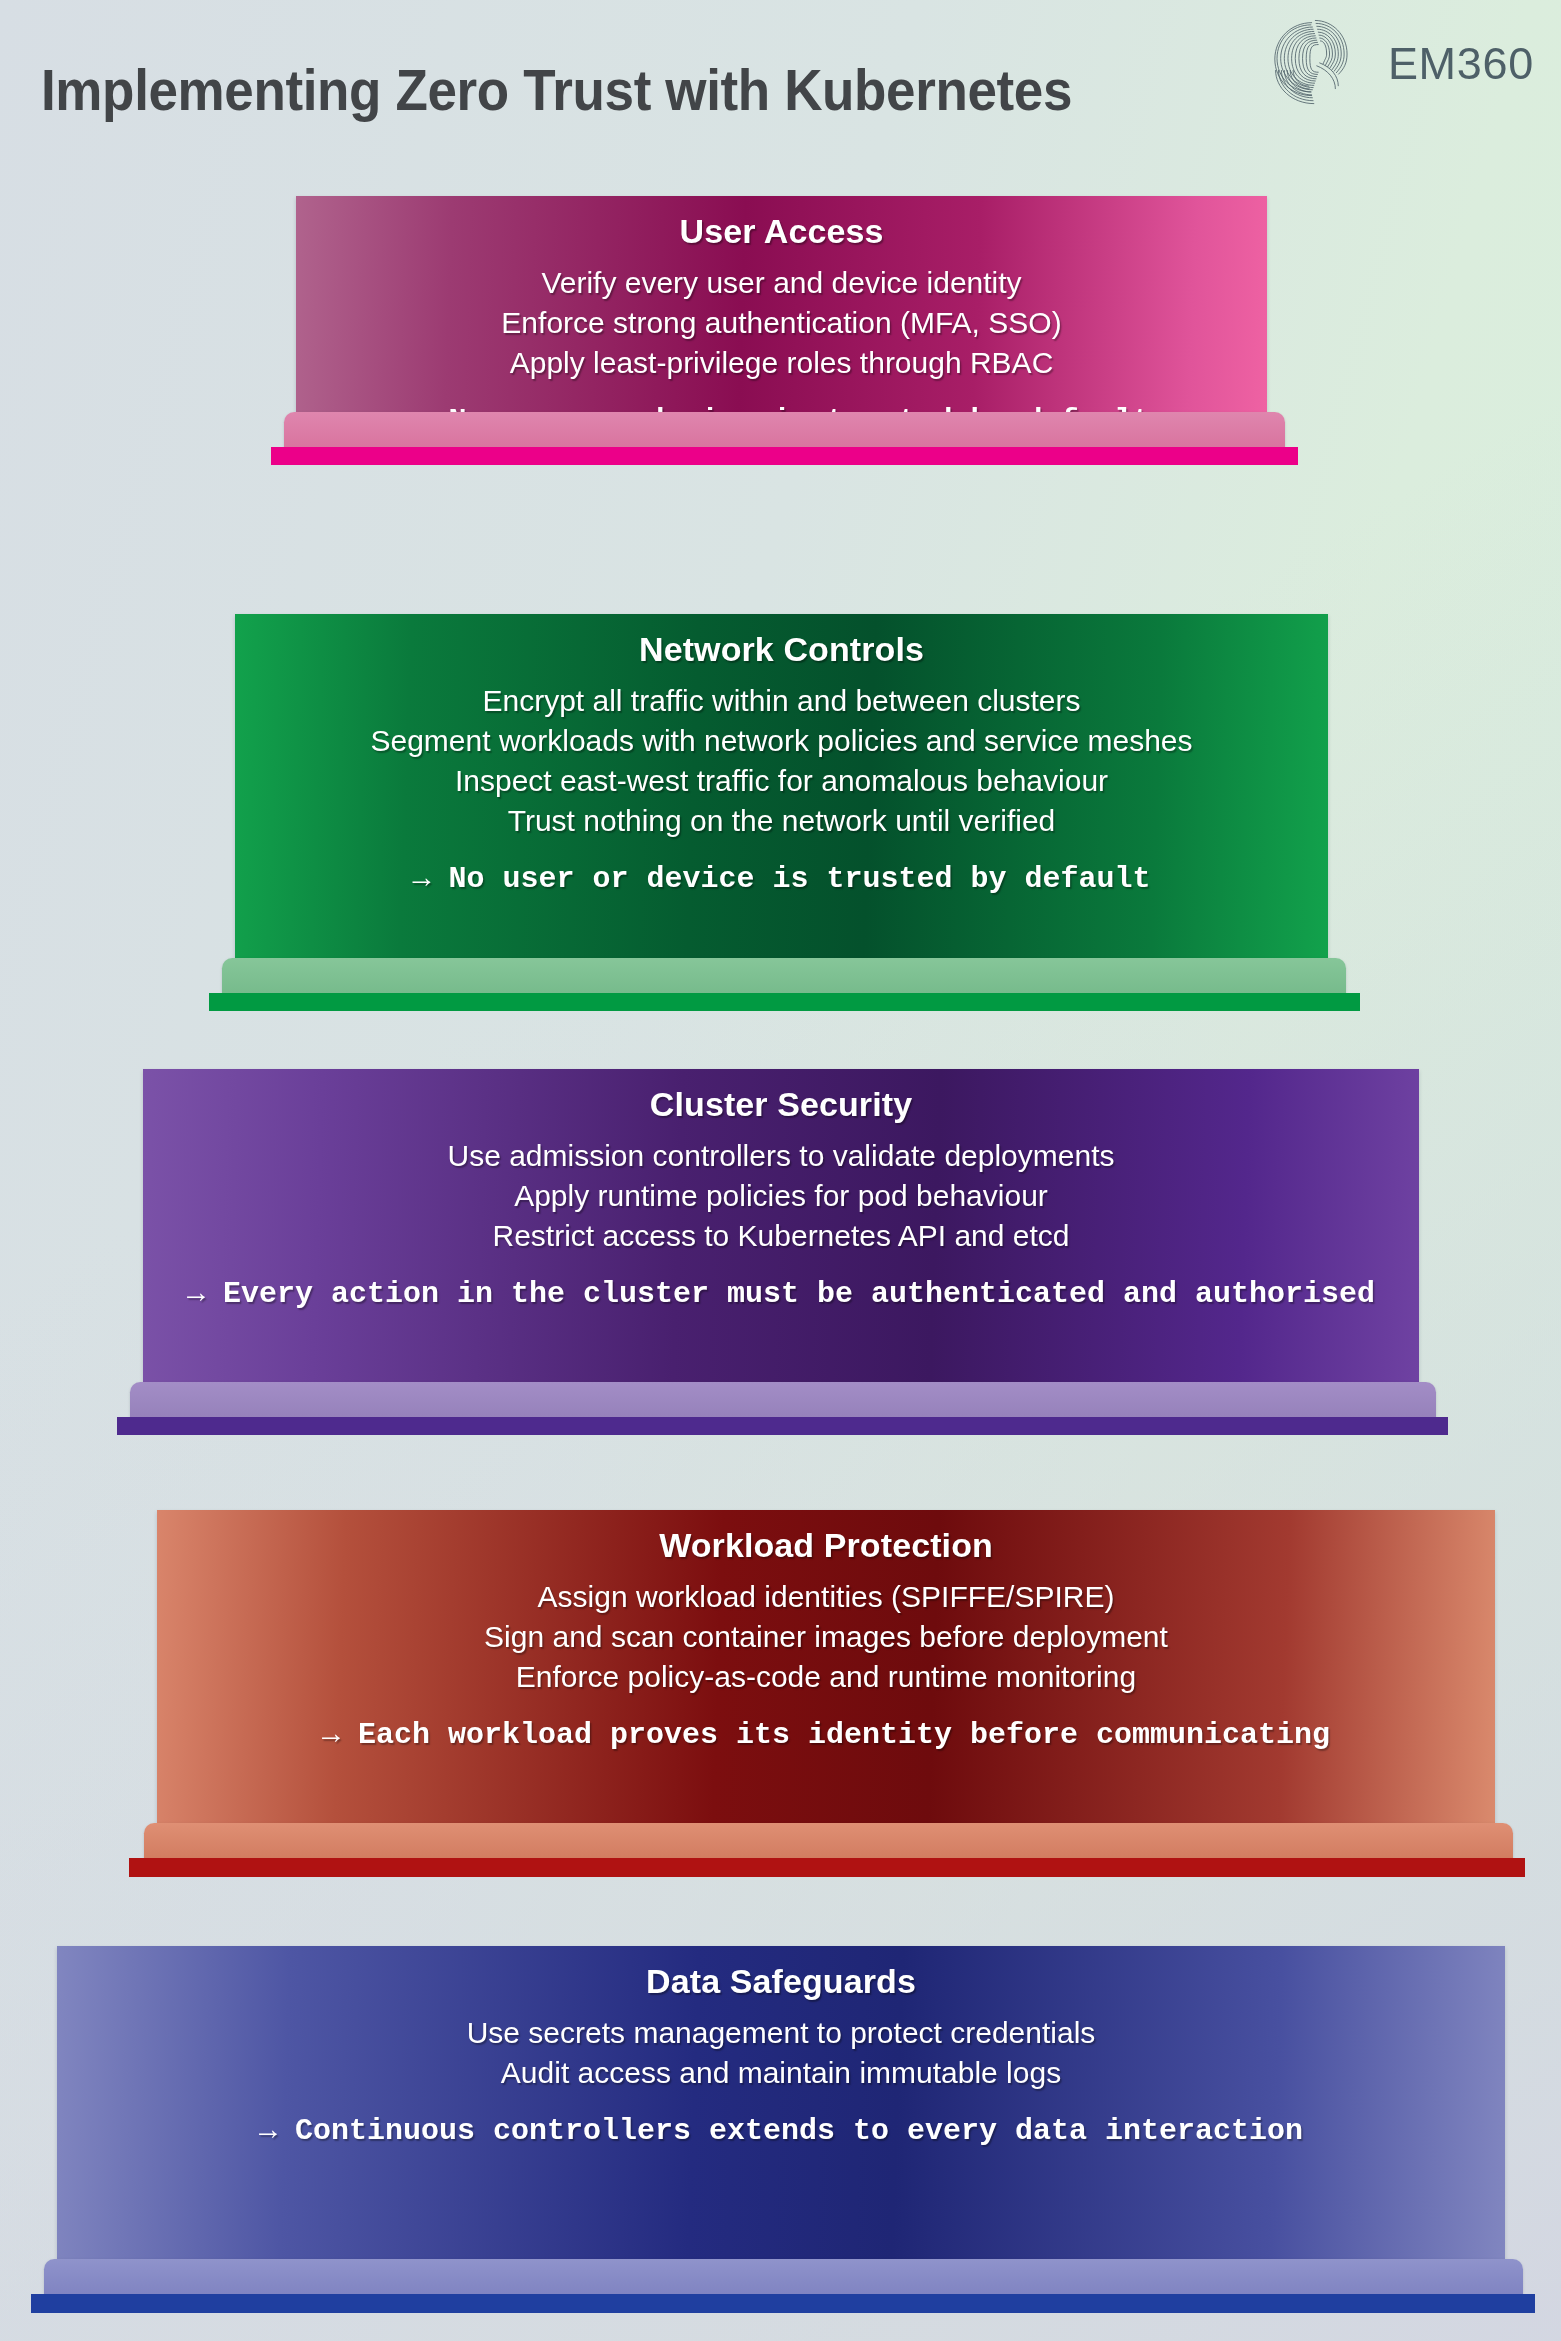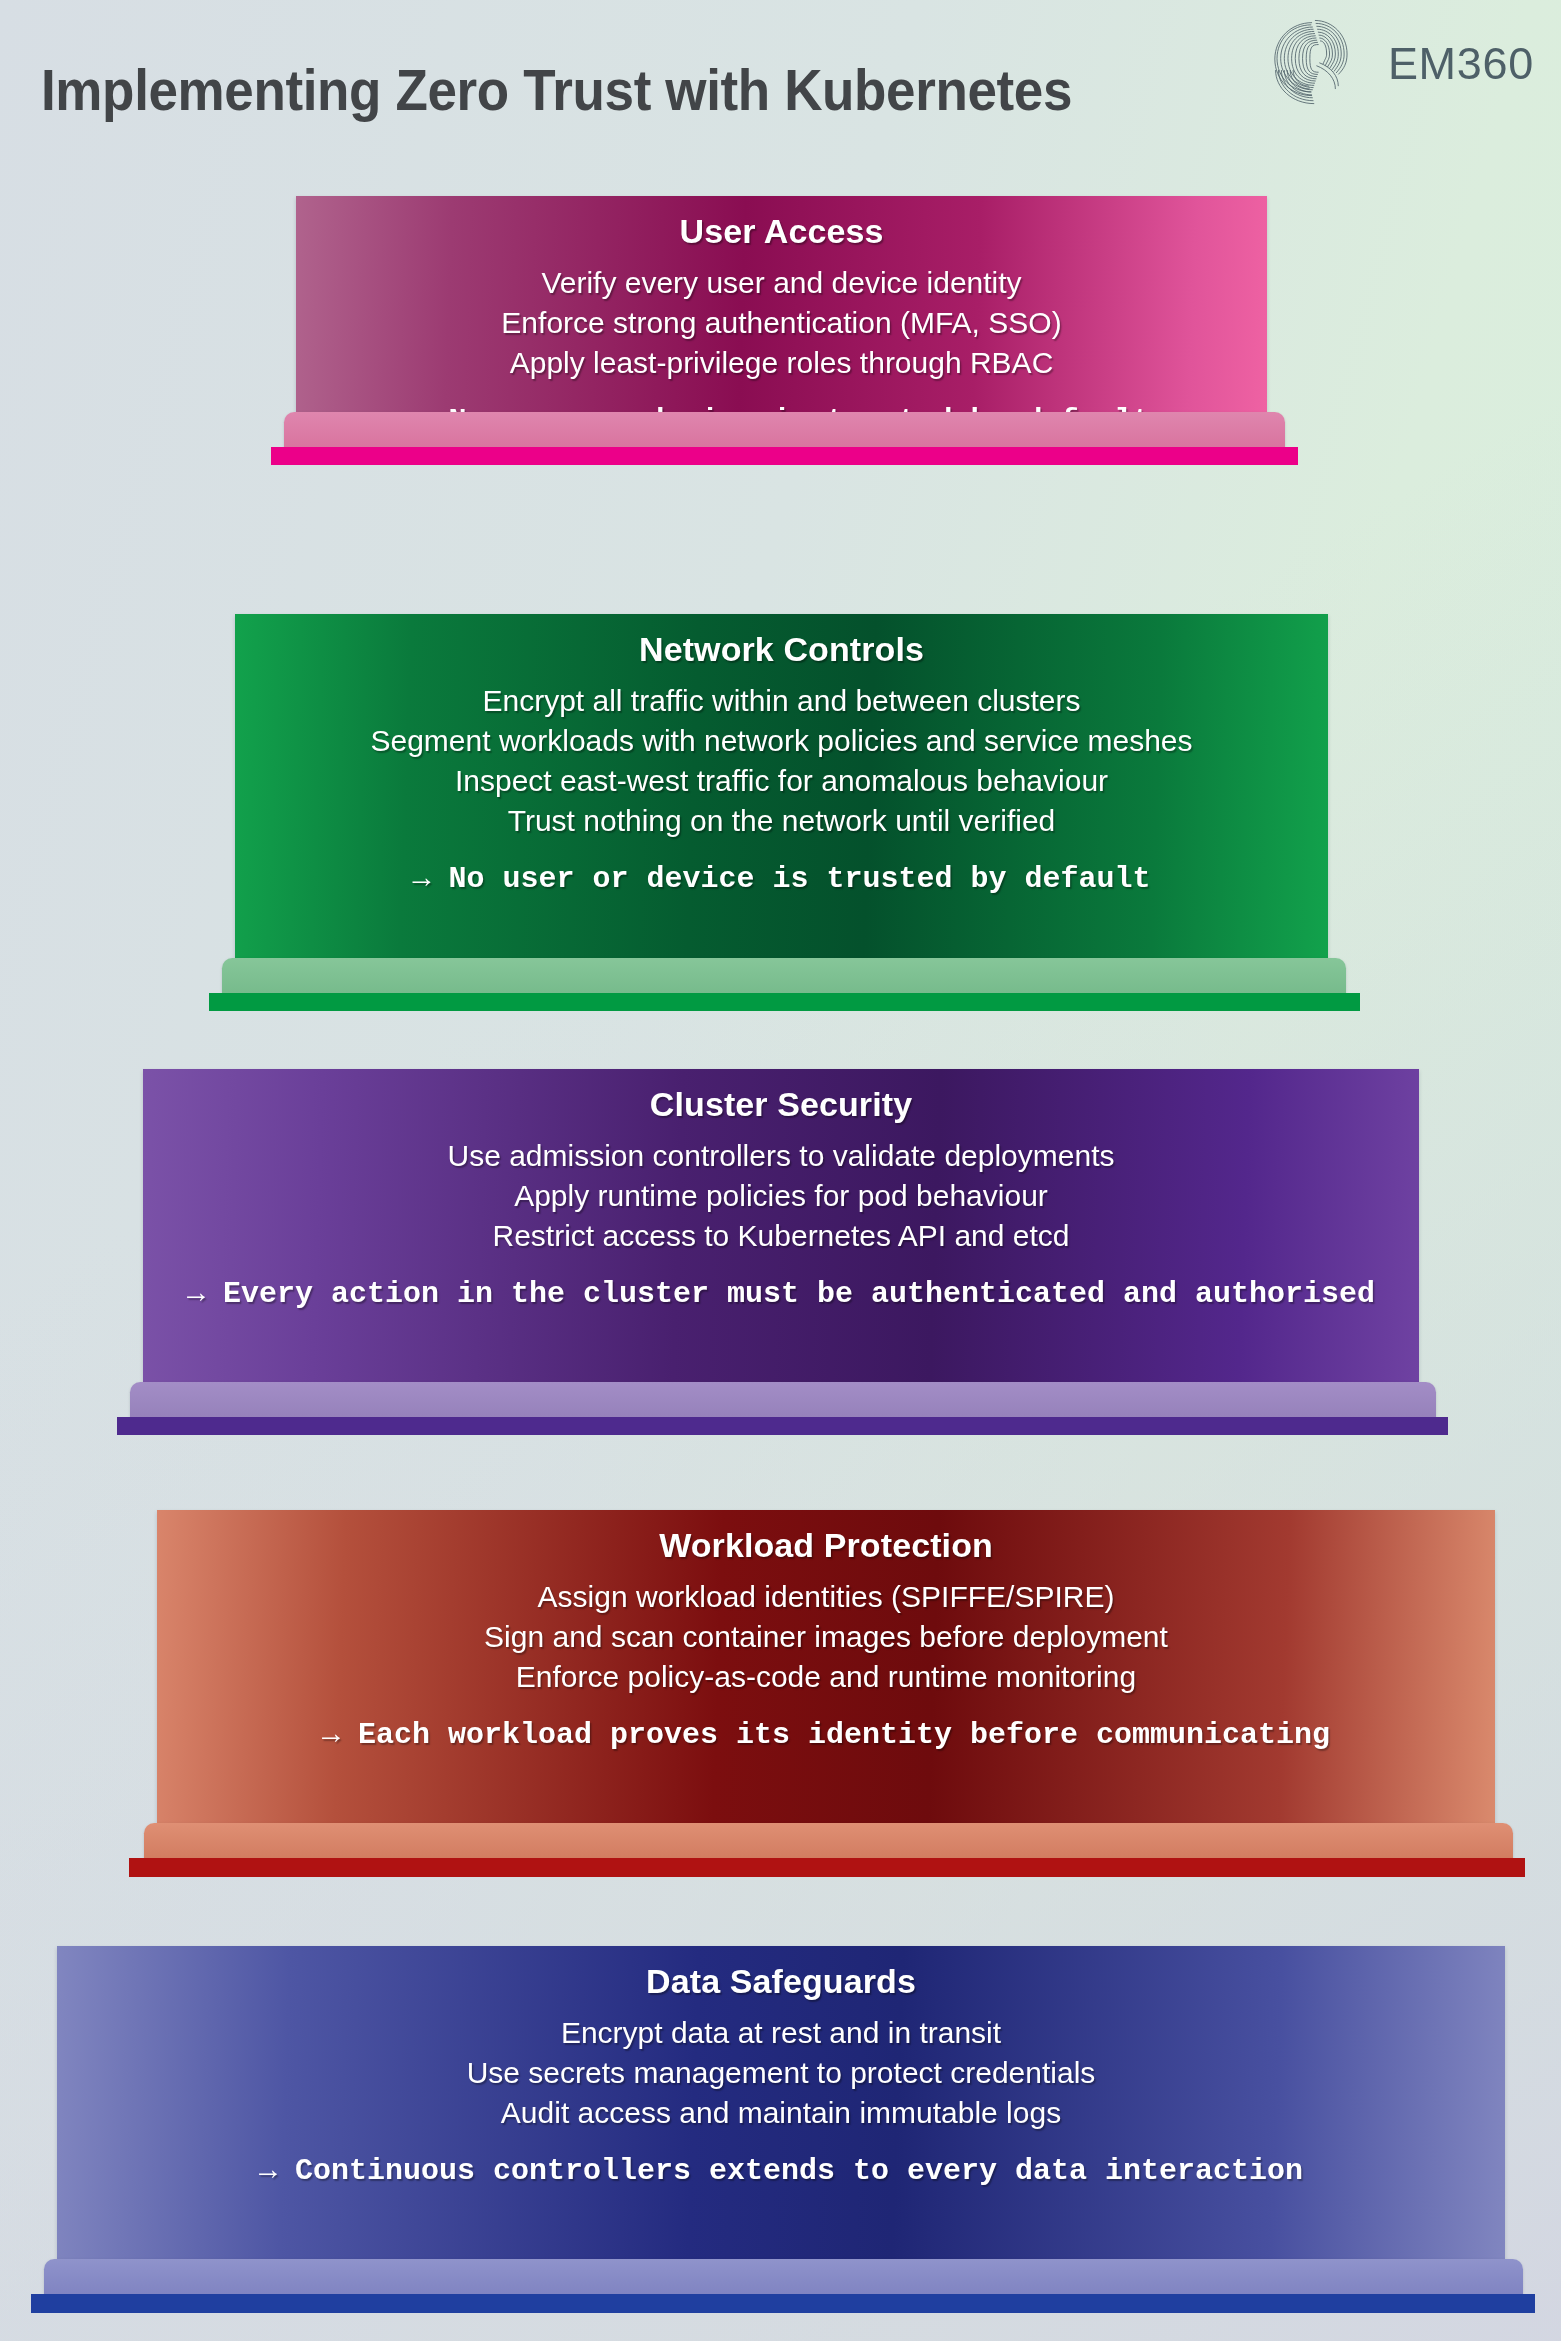--- a/index.html
+++ b/index.html
@@ -221,21 +221,20 @@
       <div class="tier-line">Enforce policy-as-code and runtime monitoring</div>
       <div class="tier-takeaway">→ Each workload proves its identity before communicating</div>
     </div>
     <div class="tier-plinth"></div>
     <div class="tier-bar"></div>
   </div>
 
   <div class="tier" id="tier-data-safeguards">
     <div class="tier-body">
       <div class="tier-title">Data Safeguards</div>
-      <div class="tier-line">Encrypt data at rest and in transit</div>
       <div class="tier-line">Use secrets management to protect credentials</div>
       <div class="tier-line">Audit access and maintain immutable logs</div>
       <div class="tier-takeaway">→ Continuous controllers extends to every data interaction</div>
     </div>
     <div class="tier-plinth"></div>
     <div class="tier-bar"></div>
   </div>
 
 </div>
 

